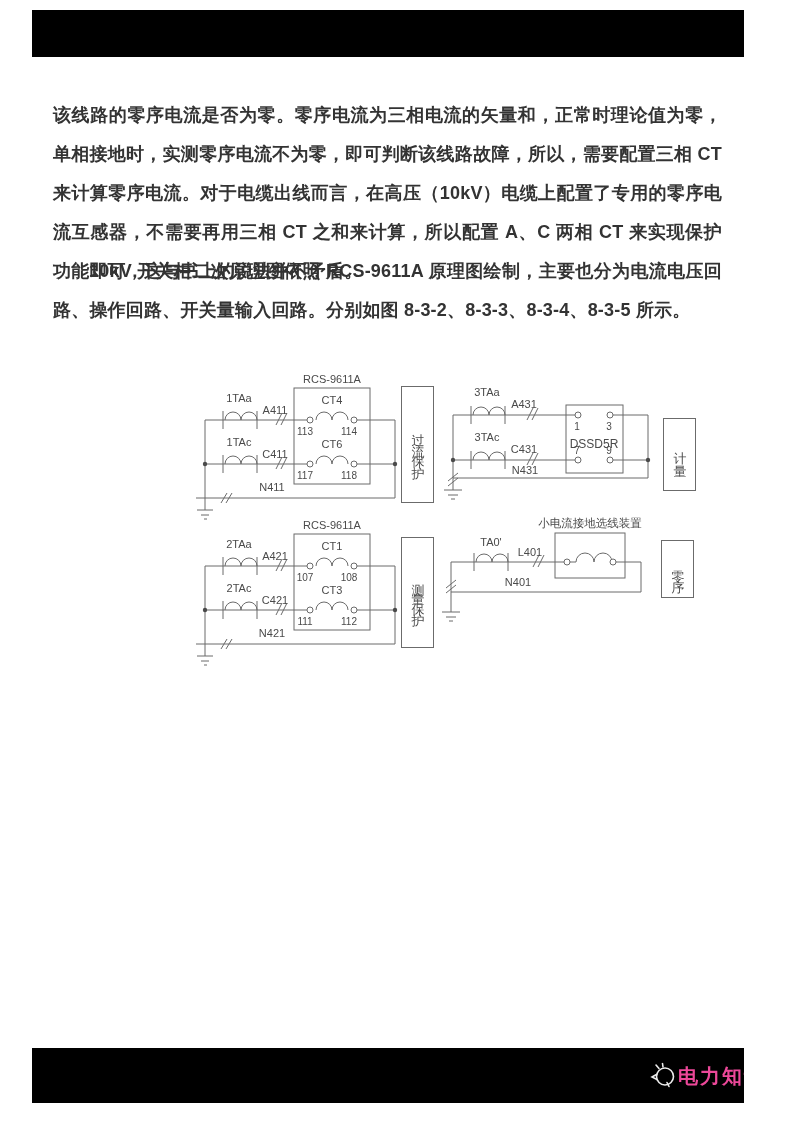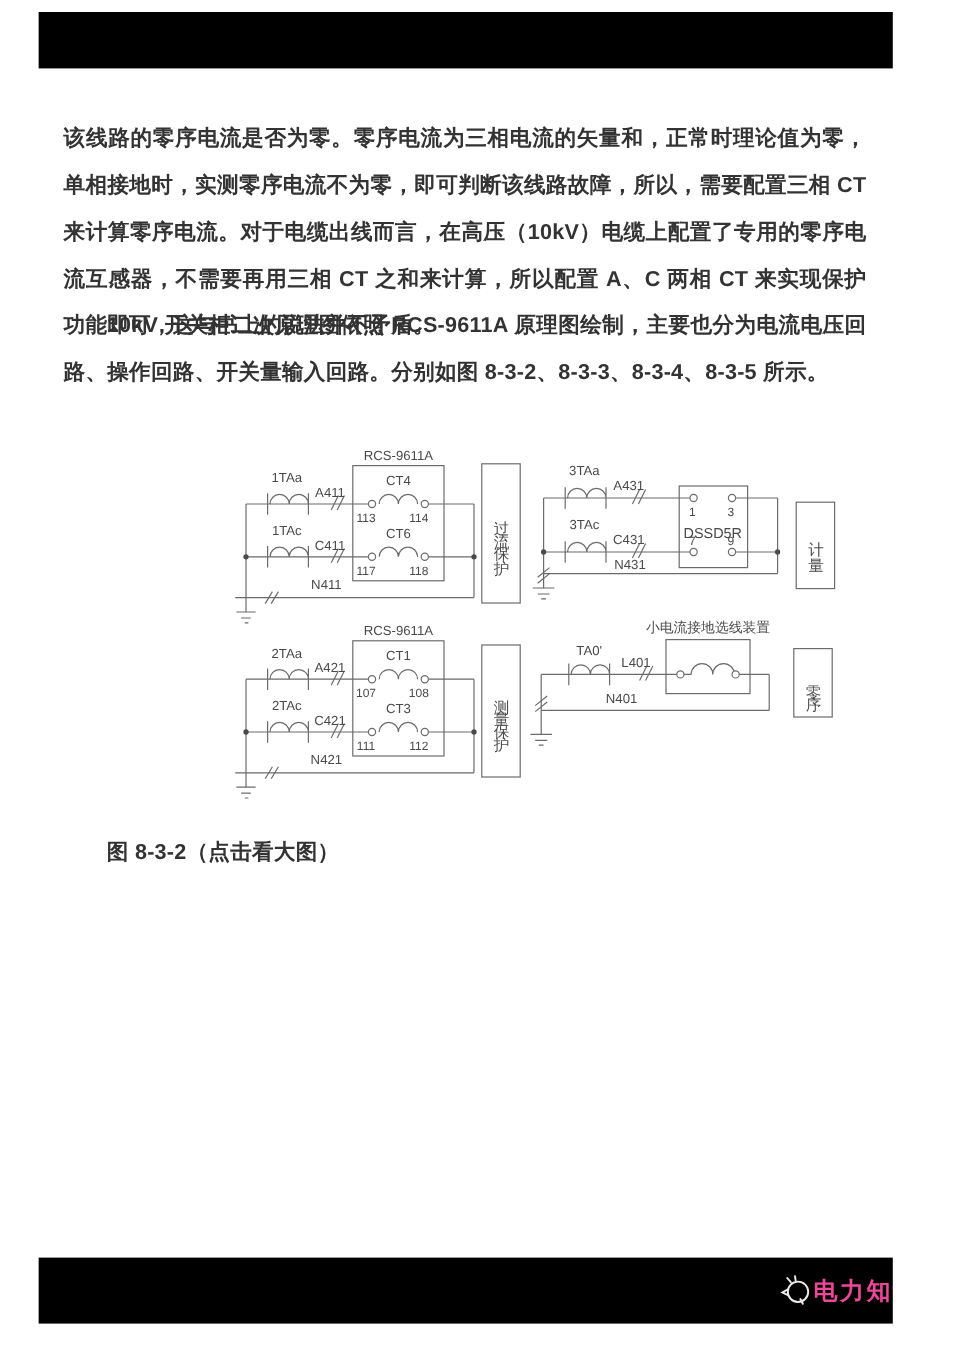--- a/index.html
+++ b/index.html
@@ -151,21 +151,20 @@
         <text class="dg-text" text-anchor="middle" x="340" y="226">N401</text>
       </g>
     </svg>
 
     <div class="vbox g1">过流保护</div>
     <div class="vbox g2">计量</div>
     <div class="vbox g3">测量保护</div>
     <div class="vbox g4">零序</div>
   </div>
 
-  <p class="body-text indent" style="top:691px;">图 8-3-2（点击看大图）</p>
 
   <div class="bar bottom">
     <div class="watermark">
       <svg width="30" height="26" viewBox="0 0 30 26">
         <g fill="none" stroke="#ebebeb" stroke-width="1.6" stroke-linecap="round">
           <circle cx="17" cy="14" r="8.5"></circle>
           <path d="M8.5,12 L4,14.5 L9,17"></path>
           <path d="M11,6 L8,2.5 M15,4.5 L14.5,1 M19,20 L21,24"></path>
         </g>
       </svg>

